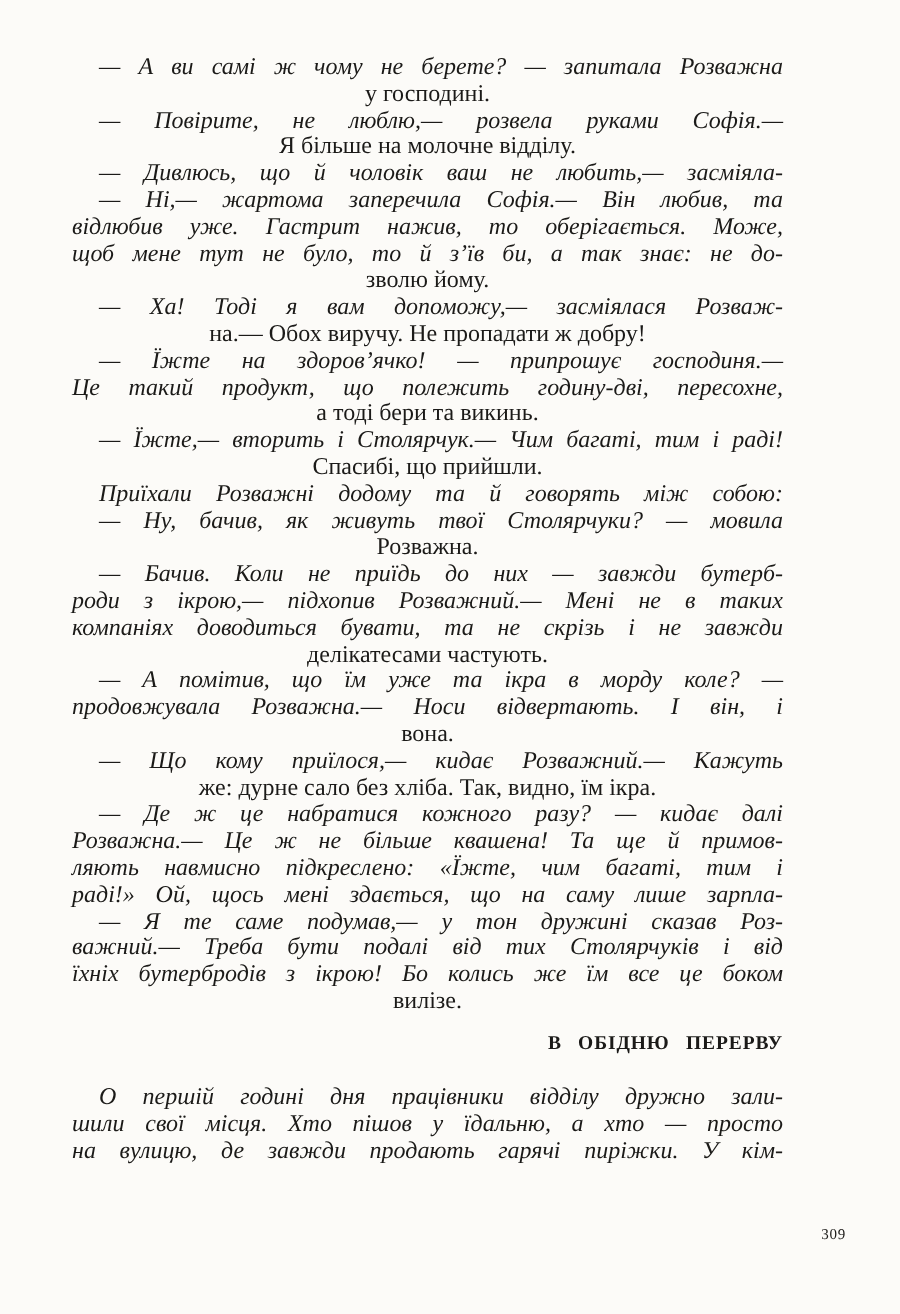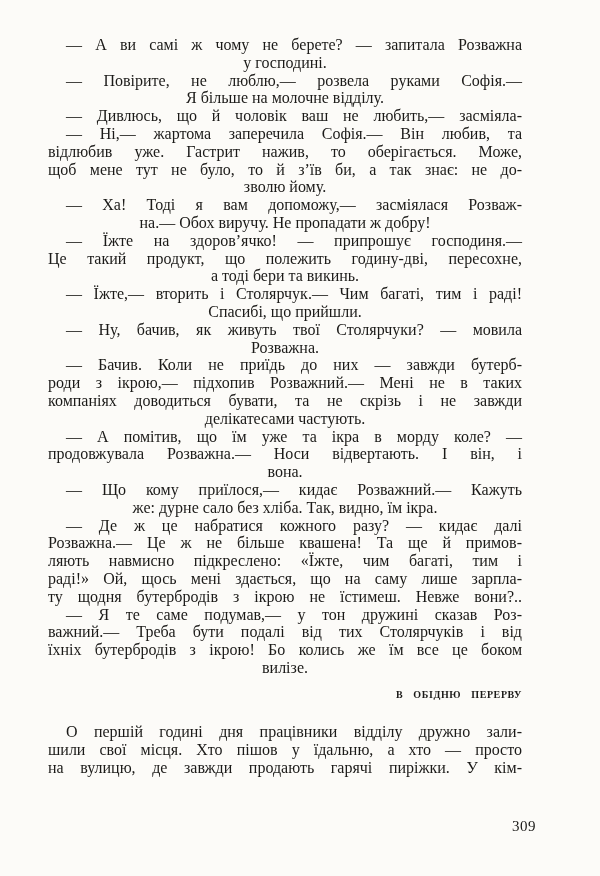--- a/index.html
+++ b/index.html
@@ -18,38 +18,39 @@
     font-size: 16px;
     line-height: 17.8px;
   }
   .line {
     white-space: normal;
     text-align: center;
   }
   .line.j {
     text-align: justify;
     text-align-last: justify;
+    font-style: italic;
   }
   .line.ind { padding-left: 18px; }
   .line.ind.j { text-indent: 0; }
   
   .section-heading {
     font-weight: bold;
-    font-size: 10px;
+    font-size: 13px;
     letter-spacing: 0.6px;
     word-spacing: 7px;
     text-align: right;
     margin-top: 9px;
     margin-bottom: 20px;
   }
   .page-number {
     position: absolute;
     top: 818px;
-    right: 64px;
-    font-size: 15px;
+    right: 36px;
+    font-size: 10px;
     letter-spacing: 0.5px;
   }
 </style>
 </head>
 <body style="--paper: #fcfbf8; --ink: #1b1a18;">
 
 <div class="text-column">
     <div class="line j ind">— А ви самі ж чому не берете? — запитала Розважна</div>
     <div class="line">у господині.</div>
     <div class="line j ind">— Повірите, не люблю,— розвела руками Софія.—</div>
@@ -59,36 +60,36 @@
     <div class="line j">відлюбив уже. Гастрит нажив, то оберігається. Може,</div>
     <div class="line j">щоб мене тут не було, то й з’їв би, а так знає: не до-</div>
     <div class="line">зволю йому.</div>
     <div class="line j ind">— Ха! Тоді я вам допоможу,— засміялася Розваж-</div>
     <div class="line">на.— Обох виручу. Не пропадати ж добру!</div>
     <div class="line j ind">— Їжте на здоров’ячко! — припрошує господиня.—</div>
     <div class="line j">Це такий продукт, що полежить годину-дві, пересохне,</div>
     <div class="line">а тоді бери та викинь.</div>
     <div class="line j ind">— Їжте,— вторить і Столярчук.— Чим багаті, тим і раді!</div>
     <div class="line">Спасибі, що прийшли.</div>
+    <div class="line j ind">Приїхали Розважні додому та й говорять між собою:</div>
     <div class="line j ind">— Ну, бачив, як живуть твої Столярчуки? — мовила</div>
     <div class="line">Розважна.</div>
     <div class="line j ind">— Бачив. Коли не приїдь до них — завжди бутерб-</div>
     <div class="line j">роди з ікрою,— підхопив Розважний.— Мені не в таких</div>
     <div class="line j">компаніях доводиться бувати, та не скрізь і не завжди</div>
     <div class="line">делікатесами частують.</div>
     <div class="line j ind">— А помітив, що їм уже та ікра в морду коле? —</div>
     <div class="line j">продовжувала Розважна.— Носи відвертають. І він, і</div>
     <div class="line">вона.</div>
     <div class="line j ind">— Що кому приїлося,— кидає Розважний.— Кажуть</div>
     <div class="line">же: дурне сало без хліба. Так, видно, їм ікра.</div>
     <div class="line j ind">— Де ж це набратися кожного разу? — кидає далі</div>
     <div class="line j">Розважна.— Це ж не більше квашена! Та ще й примов-</div>
     <div class="line j">ляють навмисно підкреслено: «Їжте, чим багаті, тим і</div>
     <div class="line j">раді!» Ой, щось мені здається, що на саму лише зарпла-</div>
-    <div class="line j">ту щодня бутербродів з ікрою не їстимеш. Невже вони?..</div>
     <div class="line j ind">— Я те саме подумав,— у тон дружині сказав Роз-</div>
     <div class="line j">важний.— Треба бути подалі від тих Столярчуків і від</div>
     <div class="line j">їхніх бутербродів з ікрою! Бо колись же їм все це боком</div>
     <div class="line">вилізе.</div>
     <div class="section-heading">В ОБІДНЮ ПЕРЕРВУ</div>
     <div class="line j ind">О першій годині дня працівники відділу дружно зали-</div>
     <div class="line j">шили свої місця. Хто пішов у їдальню, а хто — просто</div>
     <div class="line j">на вулицю, де завжди продають гарячі пиріжки. У кім-</div>
   </div>
 

